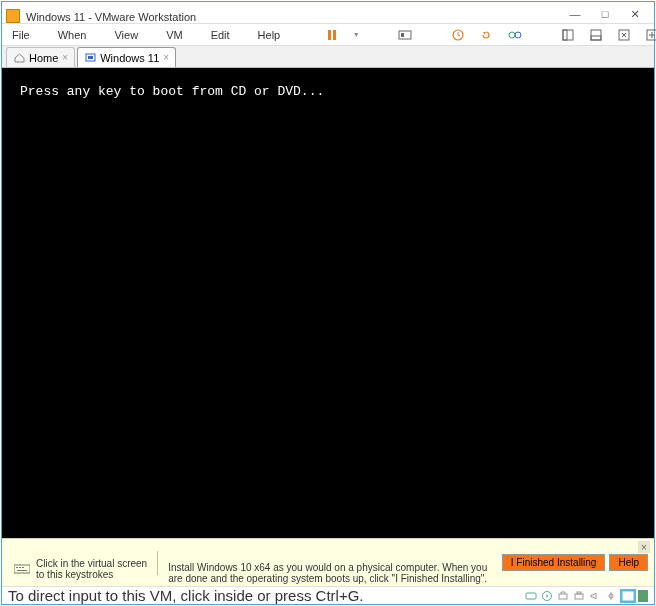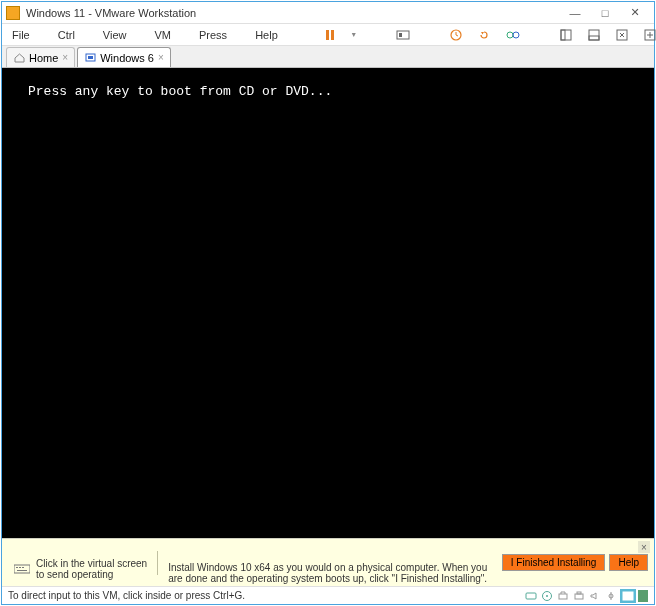--- a/index.html
+++ b/index.html
@@ -1,63 +1,63 @@
 <!DOCTYPE html>
 <html><head>
 <meta charset="utf-8">
 <style>
 * { box-sizing: border-box; margin: 0; padding: 0; }
 body { font-family: "Segoe UI", Tahoma, sans-serif; font-size: 11px; background: #fff; width: 656px; height: 606px; overflow: hidden; }
 .window { border: 1px solid #4aa3df; width: 654px; height: 604px; display: flex; flex-direction: column; background: #fff; margin: 1px; }
-.titlebar { height: 22px; display: flex; align-items: center; padding: 0 4px; background: #fff; border-bottom: 1px solid #e0e0e0; }
+.titlebar { height: 22px; display: flex; align-items: flex-end; padding: 0 4px; background: #fff; border-bottom: 1px solid #e0e0e0; }
 .titlebar .app-icon { width: 14px; height: 14px; background: #f5a623; border: 1px solid #c08000; margin-right: 6px; }
 .titlebar .title { flex: 1; font-size: 11px; color: #333; }
 .titlebar .win-btn { width: 30px; height: 18px; display: flex; align-items: center; justify-content: center; font-size: 11px; color: #555; cursor: pointer; }
 .menubar { height: 22px; display: flex; align-items: center; background: #fff; padding: 0 4px; border-bottom: 1px solid #e0e0e0; gap: 16px; }
 .menubar .menu-item { padding: 2px 6px; font-size: 11px; color: #333; cursor: pointer; }
 .menubar .sep { width: 1px; height: 16px; background: #d0d0d0; margin: 0 4px; }
 .tb-btn { width: 20px; height: 18px; display: flex; align-items: center; justify-content: center; cursor: pointer; color: #555; }
 .tb-drop { width: 8px; color: #888; font-size: 8px; cursor: pointer; }
 .tabbar { height: 22px; background: #f0f0f0; border-bottom: 1px solid #c0c0c0; display: flex; align-items: flex-end; padding-left: 4px; }
 .tab { height: 20px; padding: 8px 6px; display: flex; align-items: center; gap: 4px; font-size: 11px; border: 1px solid #c0c0c0; border-bottom: none; background: #f5f5f5; margin-right: 2px; cursor: pointer; border-radius: 3px 3px 0 0; }
 .tab.active { background: #fff; border-color: #999; }
 .tab .close { color: #999; font-size: 10px; }
 .tab .ico { width: 12px; height: 12px; display: flex; align-items: center; justify-content: center; }
 .vm-screen { flex: 1; background: #000; position: relative; overflow: hidden; }
-.vm-text { position: absolute; top: 16px; left: 26px; font-family: "Courier New", monospace; font-size: 13px; color: #fff; white-space: pre; }
+.vm-text { position: absolute; top: 16px; left: 18px; font-family: "Courier New", monospace; font-size: 13px; color: #fff; white-space: pre; }
 .hintbar { background: #ffffe1; border-top: 1px solid #d0d0c0; display: flex; align-items: center; padding: 2px 6px; font-size: 10px; color: #333; min-height: 30px; position: relative; }
 .hintbar .col { padding: 0 6px; }
 .hintbar .sep2 { width: 1px; height: 24px; background: #c0c0a0; margin: 0 4px; }
 .hintbar .btn { background: #f97316; border: 1px solid #999; padding: 2px 8px; font-size: 10px; cursor: pointer; margin-left: 4px; }
 .hint-close { position: absolute; top: 2px; right: 4px; width: 12px; height: 12px; font-size: 10px; color: #666; background: #e8e8d0; display: flex; align-items: center; justify-content: center; cursor: pointer; }
-.statusbar { height: 18px; background: #fff; border-top: 1px solid #e0e0e0; display: flex; align-items: center; padding: 0 6px; font-size: 10px; color: #333; }
+.statusbar { height: 18px; background: #fff; border-top: 1px solid #e0e0e0; display: flex; align-items: center; padding: 0 6px; font-size: 15px; color: #333; }
 .statusbar .msg { flex: 1; }
 .statusbar .st-ico { width: 14px; height: 14px; margin-left: 2px; display: flex; align-items: center; justify-content: center; color: #888; }
 .st-ico.grn { color: #5a9; }
 svg { display: block; }
 </style>
 </head>
 <body>
 
 <div class="window">
 
   <div class="titlebar">
     <div class="app-icon"></div>
     <div class="title">Windows 11 - VMware Workstation</div>
     <div class="win-btn">—</div>
     <div class="win-btn">□</div>
     <div class="win-btn">✕</div>
   </div>
 
   <div class="menubar">
     <div class="menu-item">File</div>
-    <div class="menu-item">Ctrl</div>
+    <div class="menu-item">When</div>
     <div class="menu-item">View</div>
     <div class="menu-item">VM</div>
-    <div class="menu-item">Press</div>
+    <div class="menu-item">Edit</div>
     <div class="menu-item">Help</div>
     <div class="sep"></div>
     <div class="tb-btn">
         <svg width="12" height="12">
           <rect x="2" y="1" width="3" height="10" fill="#e67e22"></rect>
           <rect x="7" y="1" width="3" height="10" fill="#e67e22"></rect>
         </svg>
       </div>
     <div class="tb-drop">▾</div>
     <div class="sep"></div>
@@ -138,21 +138,21 @@
       <span>Home</span>
       <span class="close">×</span>
     </div>
     <div class="tab active">
       <span class="ico">
           <svg width="11" height="11">
             <rect x="1" y="2" width="9" height="7" fill="none" stroke="#36c"></rect>
             <rect x="3" y="4" width="5" height="3" fill="#36c"></rect>
           </svg>
         </span>
-      <span>Windows 6</span>
+      <span>Windows 11</span>
       <span class="close">×</span>
     </div>
   </div>
 
   <div class="vm-screen">
     <div class="vm-text">Press any key to boot from CD or DVD...</div>
   </div>
 
   <div class="hintbar">
     <div class="hint-close">×</div>
@@ -161,21 +161,21 @@
           <svg width="16" height="12">
             <rect x="0" y="2" width="16" height="8" fill="none" stroke="#777"></rect>
             <rect x="2" y="4" width="2" height="1" fill="#777"></rect>
             <rect x="5" y="4" width="2" height="1" fill="#777"></rect>
             <rect x="8" y="4" width="2" height="1" fill="#777"></rect>
             <rect x="3" y="7" width="10" height="1" fill="#777"></rect>
           </svg>
         </span>
       <div>
         <div>Click in the virtual screen</div>
-        <div>to send operating</div>
+        <div>to this keystrokes</div>
       </div>
     </div>
     <div class="sep2"></div>
     <div class="col" style="flex:1;margin-top:21px;">Install Windows 10 x64 as you would on a physical computer. When you are done and the operating system boots up, click "I Finished Installing".</div>
     <button class="btn">I Finished Installing</button>
     <button class="btn">Help</button>
   </div>
 
   <div class="statusbar">
     <div class="msg">To direct input to this VM, click inside or press Ctrl+G.</div>

